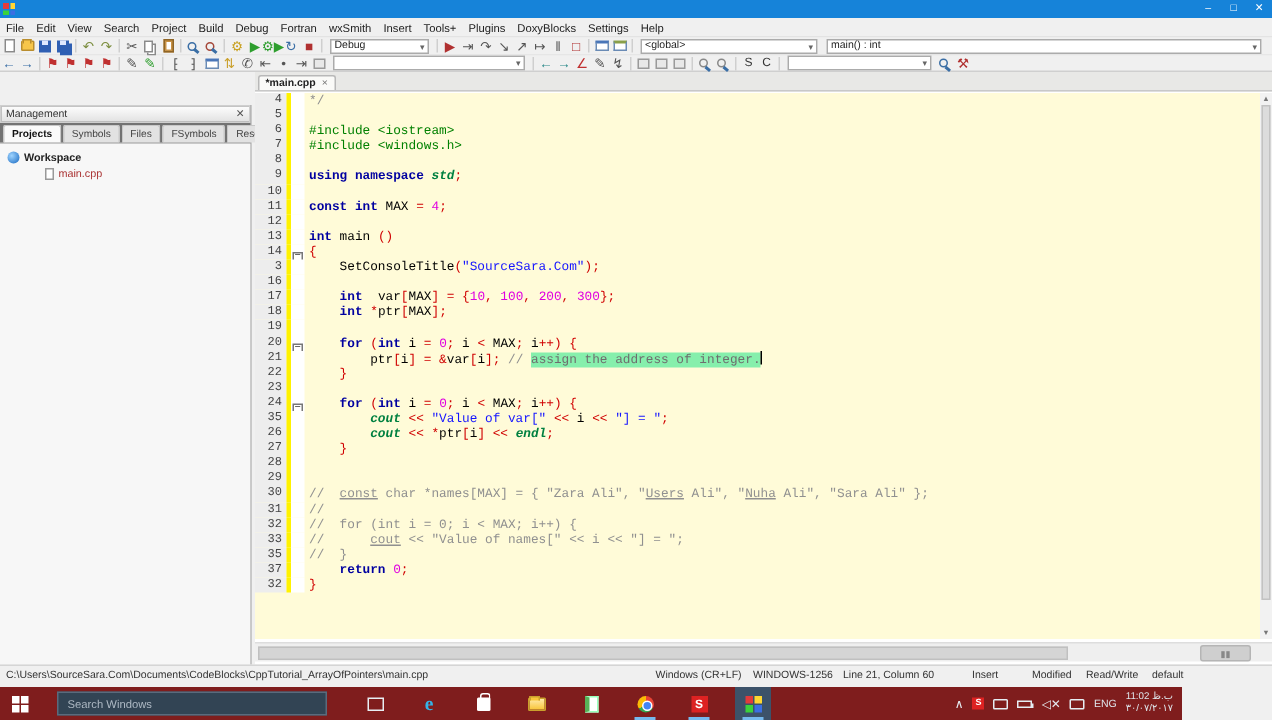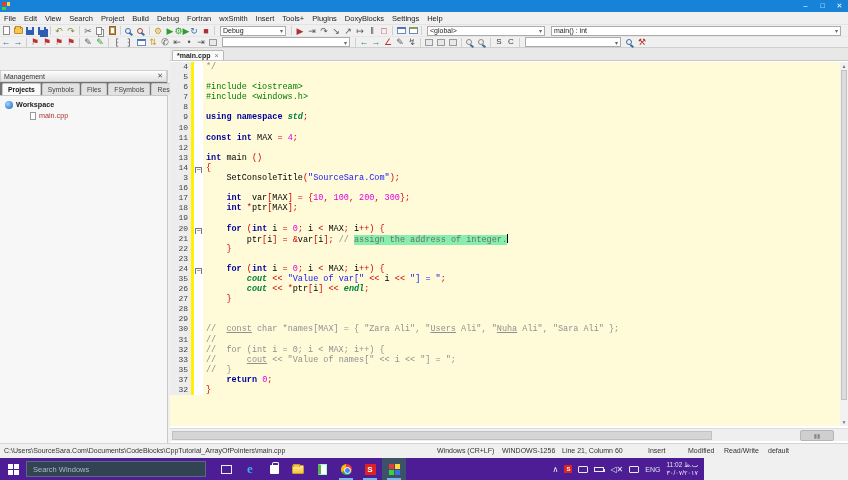--- a/index.html
+++ b/index.html
@@ -90,21 +90,21 @@
   .vscroll .dn { bottom:0; }
   .hscroll { position:absolute; left:0; bottom:2px; width:678px; height:13px; background:#efefef; border-top:1px solid #ddd; }
   .hscroll .thumb { position:absolute; left:2px; top:2px; width:540px; height:9px; background:#d5d5d5; border:1px solid #c0c0c0; }
   .grip { position:absolute; right:14px; top:1px; width:34px; height:11px; background:#cfcfcf; border:1px solid #b5b5b5; border-radius:2px; display:flex; align-items:center; justify-content:center; gap:2px; font-size:6px; color:#888; }
 
   
   .statusbar { position:absolute; left:0; top:443px; width:848px; height:15px; background:#f0f0f0; border-top:1px solid #d5d5d5; font-size:7px; color:#333; }
   .statusbar span { position:absolute; top:3px; white-space:nowrap; }
 
   
-  .taskbar { position:absolute; left:0; top:458px; width:704px; height:22px; background:#4c1d95; display:flex; align-items:center; color:#dfe6ec; }
+  .taskbar { position:absolute; left:0; top:458px; width:788px; height:22px; background:#7f1d1d; display:flex; align-items:center; color:#dfe6ec;gap:12px; }
   .tk-start { width:26px; height:22px; display:flex; align-items:center; justify-content:center; }
   .winlogo { display:grid; grid-template-columns:5px 5px; grid-template-rows:5px 5px; gap:1px; }
   .winlogo i { background:#fff; }
   .tk-search { width:180px; height:16px; background:#324454; border:1px solid #5a6b7d; display:flex; align-items:center; font-size:7.5px; color:#aeb9c4; padding-left:6px; margin-right:8px; }
   .tk-btn { width:24px; height:22px; display:flex; align-items:center; justify-content:center; position:relative; }
   .tk-btn.running::after { content:""; position:absolute; bottom:0; left:5px; right:5px; height:2px; background:#76b9ed; }
   .tk-btn.active { background:#3c5269; }
   .i-taskview { width:11px; height:9px; border:1px solid #e8eef3; }
   .i-edge { color:#35b3e7; font-weight:bold; font-size:13px; font-family:"Liberation Serif",serif; }
   .i-store { width:9px; height:9px; background:#fff; border-radius:1px; position:relative; }

